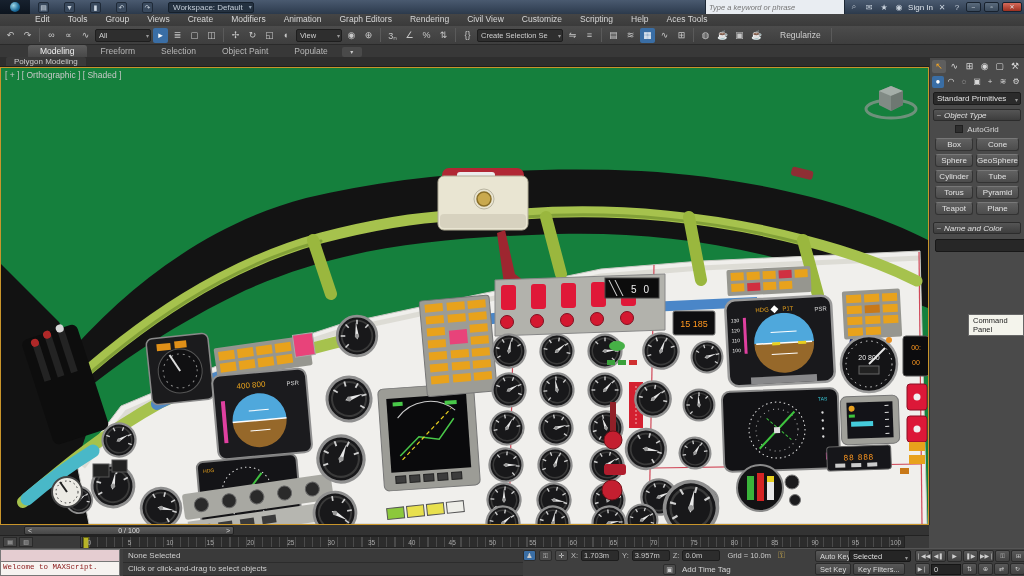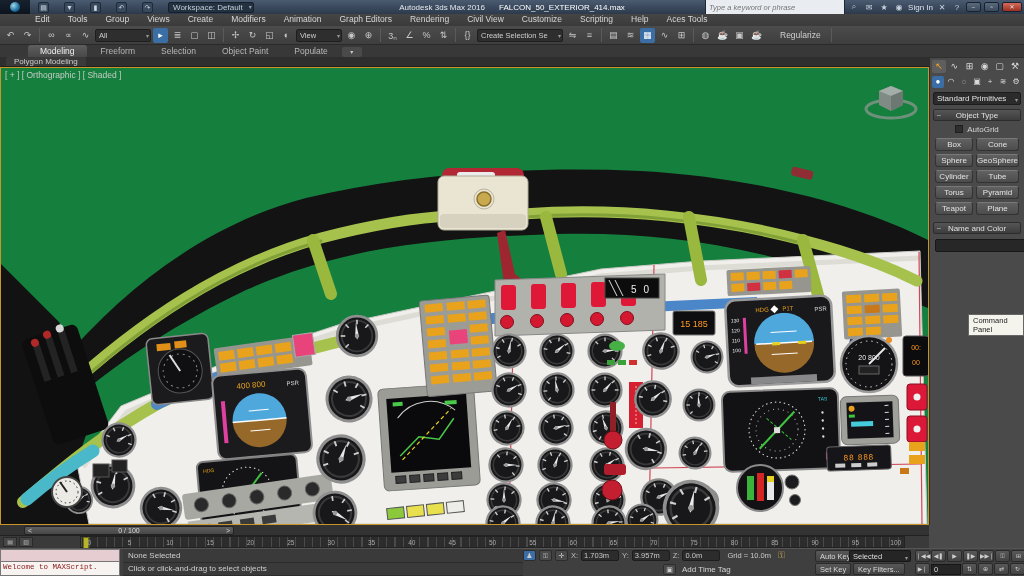--- a/index.html
+++ b/index.html
@@ -53,21 +53,21 @@
   #cmdpanel { position:absolute; left:929px; top:58px; width:95px; height:490px; background:#4a4a4a; border-left:1px solid #2e2e2e; }
   .cp-tabs,.cp-cats { display:flex; gap:1px; padding:2px 2px 1px 2px; }
   .cpt { flex:1; height:13px; text-align:center; font-size:9px; color:#d8d8d8; line-height:13px; border-radius:2px; }
   .cpt.active { background:#5e5e5e; color:#f5a623; }
   .cpc { flex:1; height:12px; text-align:center; font-size:8px; color:#d8d8d8; line-height:12px; border-radius:2px; }
   .cpc.active { background:#3a6ea5; color:#fff; }
   .cp-dd { margin:3px 3px; height:13px; background:#2b2b2b; border:1px solid #1c1c1c; color:#e2e2e2; font-size:8px; line-height:11px; padding:0 3px; position:relative; border-radius:2px; }
   .cp-dd:after { content:"▾"; position:absolute; right:2px; top:2px; font-size:6px; color:#999; }
   .rollout { margin:4px 3px 2px 3px; height:12px; background:linear-gradient(#555,#3d3d3d); border:1px solid #2c2c2c; border-radius:2px; display:flex; align-items:center; font-size:8px; color:#e0e0e0; }
   .rollout .rminus { width:10px; text-align:center; color:#bbb; }
-  .rollout .rtitle { flex:1; text-align:center; padding-right:10px; }
+  .rollout .rtitle { flex:1; text-align:left; padding-right:10px;font-style:italic; }
   .cp-autogrid { display:flex; align-items:center; gap:4px; justify-content:center; height:12px; font-size:8px; color:#d5d5d5; }
   .cbx { width:8px; height:8px; border:1px solid #1f1f1f; background:#2e2e2e; }
   .cp-grid { display:grid; grid-template-columns:1fr 1fr; gap:3px; padding:3px 5px; }
   .cp-btn { height:13px; background:linear-gradient(#616161,#4c4c4c); border:1px solid #333; border-top-color:#787878; border-radius:3px; color:#e3e3e3; font-size:8px; text-align:center; line-height:12px; }
   .cp-name { display:flex; gap:3px; padding:3px 5px; align-items:center; }
   .cp-name input { flex:1; height:13px; background:#272727; border:1px solid #181818; border-radius:2px; color:#ddd; font-size:8px; }
   #cp-tooltip { position:absolute; left:968px; top:314px; background:#f4f4ec; border:1px solid #666; color:#222; font-size:7.5px; padding:1px 4px; z-index:20; }
   
   #timeline { position:absolute; left:0; top:525px; width:929px; height:23px; background:#3a3a3a; }
   .tl-track { position:absolute; left:0; top:0; width:100%; height:11px; background:#333; border-bottom:1px solid #222; }
@@ -114,23 +114,20 @@
         <div class="logo-disc"></div>
       </div>
     <div class="qat">
       <div class="ic">▤</div>
       <div class="ic">▼</div>
       <div class="ic">▮</div>
       <div class="ic">↶</div>
       <div class="ic">↷</div>
       <div class="ws">Workspace: Default</div>
     </div>
-    <div id="title-text">
-      <span>Autodesk 3ds Max 2016</span><b>FALCON_50_EXTERIOR_414.max</b>
-    </div>
     <div class="tb-right">
       <input class="searchbox" placeholder="Type a keyword or phrase" style="">
       <span class="tbic">⌕</span>
       <span class="tbic">✉</span>
       <span class="tbic">★</span>
       <span class="tbic">◉</span>
       <span class="signin">Sign In</span>
       <span class="tbic">✕</span>
       <span class="tbic">?</span>
       <div class="winbtn">–</div>

